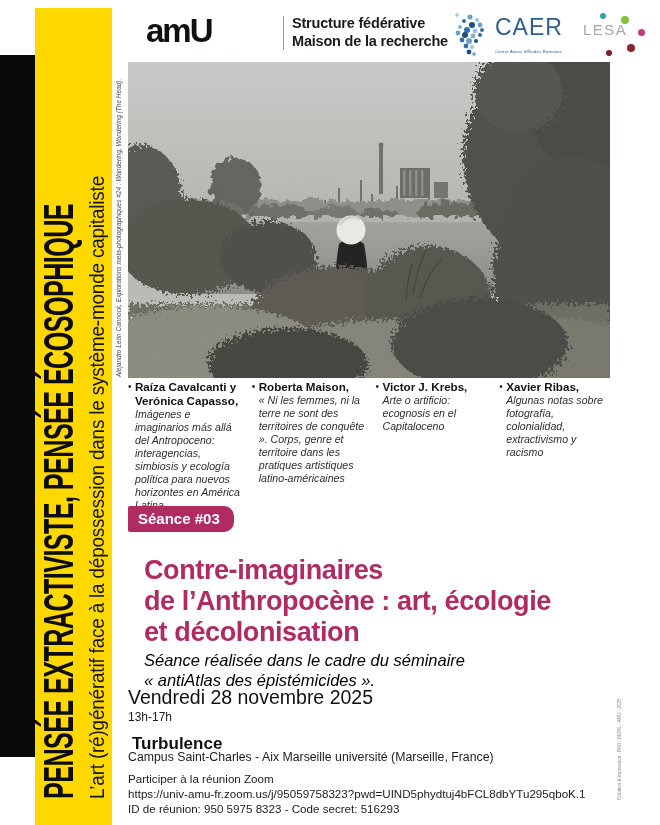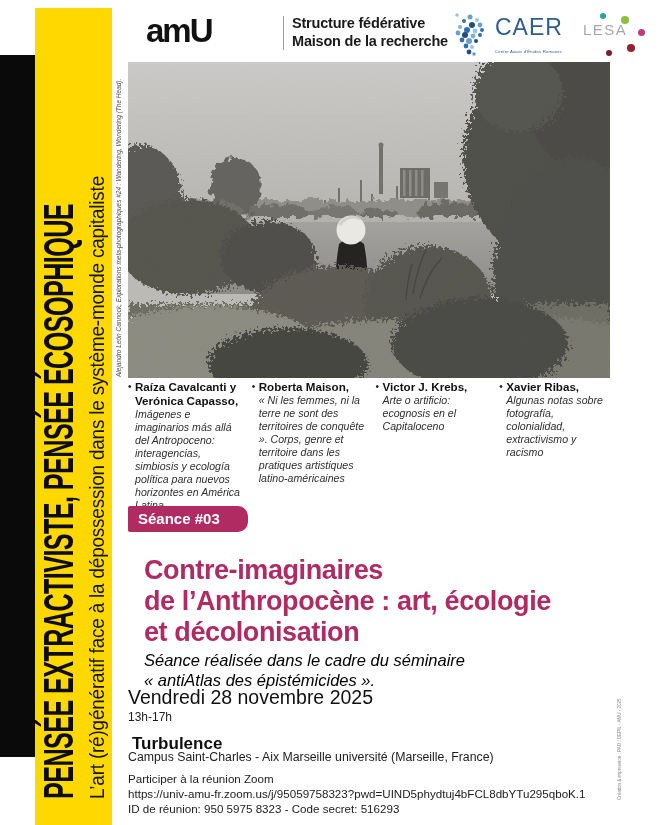--- a/index.html
+++ b/index.html
@@ -42,21 +42,21 @@
   .content{position:absolute;left:128px;top:380px;width:484px;}
   .speakers-heading{font-size:15px;font-weight:700;color:#111;margin:0 0 5px 0;}
   .speakers-grid{display:grid;grid-template-columns:repeat(4,1fr);column-gap:11px;}
   .speaker{position:relative;font-size:10.6px;line-height:13px;padding-left:7px;margin:0;color:#222;}
   .speaker::before{content:"•";position:absolute;left:0;top:0;font-size:10px;color:#222;}
   .speaker-name{font-weight:700;font-style:normal;font-size:11.6px;line-height:14px;color:#111;}
   .speakers-grid .speaker:nth-child(-n+3) .speaker-name{display:block;}
   .speaker-desc{font-style:italic;color:#2e2e2e;}
 
   .badge{position:absolute;left:0;top:126px;display:inline-block;background:#B12B63;color:#fff;
-      font-weight:700;font-size:15px;padding:4px 28px 5px 10px;border-radius:2px 10px 10px 2px;}
+      font-weight:700;font-size:15px;padding:4px 14px 5px 10px;border-radius:2px 10px 10px 2px;}
   .session-title{position:absolute;left:0;top:159px;margin:16px;color:#B12B63;font-weight:700;
       font-size:27px;line-height:31px;letter-spacing:-0.4px;}
   .session-subtitle{position:absolute;left:0;top:254px;margin:16px;font-style:italic;
       font-size:16.5px;line-height:20px;color:#000000;font-weight:400;}
   .event-date{position:absolute;left:0;top:306px;margin:0;font-size:19.5px;font-weight:400;color:#101010;}
   .event-time{position:absolute;left:0;top:330px;font-size:12px;color:#1c1c1c;}
   .venue-name{position:absolute;left:0;top:350px;margin:4px;font-size:17px;font-weight:700;color:#101010;}
   .venue-address{position:absolute;left:0;top:370px;font-size:12.3px;color:#1c1c1c;}
   .zoom-block{position:absolute;left:0;top:391px;font-size:11.6px;line-height:15px;color:#1c1c1c;}
   .zoom-url{color:#1c1c1c;text-decoration:none;}

